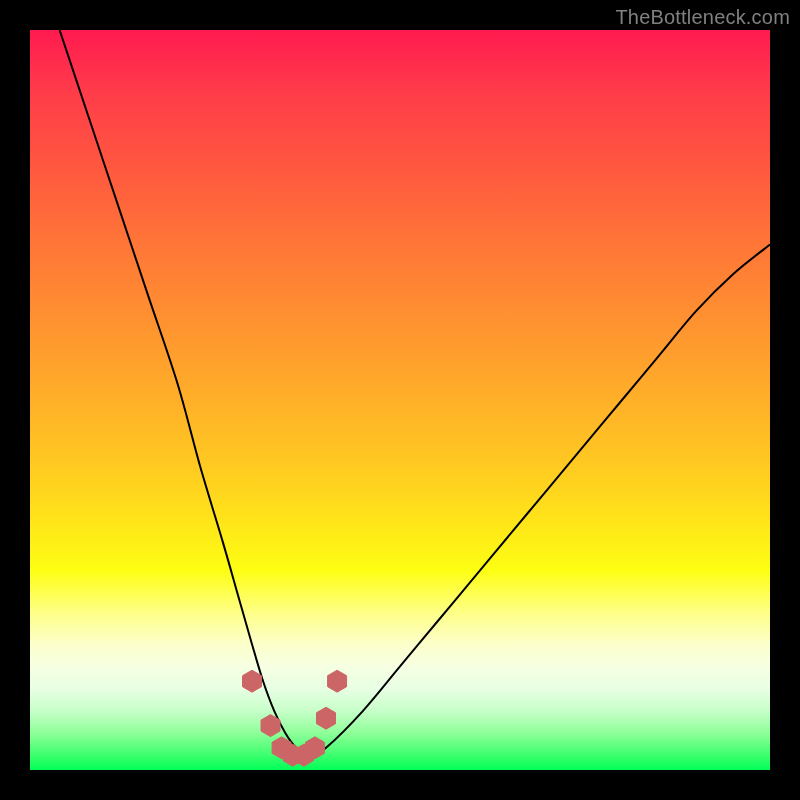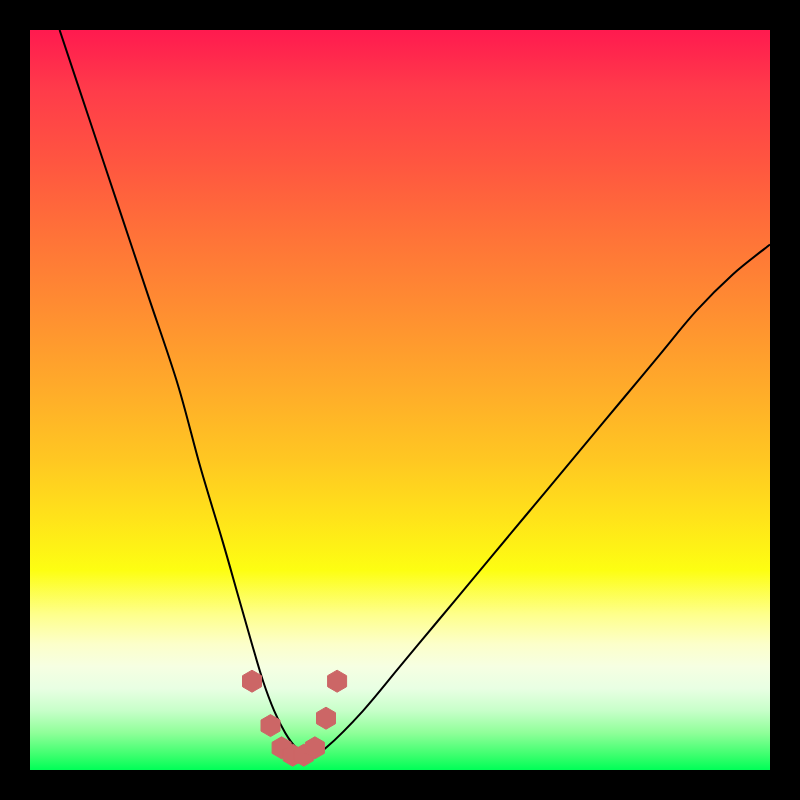--- a/index.html
+++ b/index.html
@@ -87,13 +87,14 @@
         <path d="M 250.0 701.1 L 240.5 706.6 L 231.0 701.1 L 231.0 690.1 L 240.5 684.6 L 250.0 690.1 Z"></path>
         <path d="M 261.1 723.3 L 251.6 728.8 L 242.1 723.3 L 242.1 712.3 L 251.6 706.8 L 261.1 712.3 Z"></path>
         <path d="M 272.2 730.7 L 262.7 736.2 L 253.2 730.7 L 253.2 719.7 L 262.7 714.2 L 272.2 719.7 Z"></path>
         <path d="M 283.3 730.7 L 273.8 736.2 L 264.3 730.7 L 264.3 719.7 L 273.8 714.2 L 283.3 719.7 Z"></path>
         <path d="M 294.4 723.3 L 284.9 728.8 L 275.4 723.3 L 275.4 712.3 L 284.9 706.8 L 294.4 712.3 Z"></path>
         <path d="M 305.5 693.7 L 296.0 699.2 L 286.5 693.7 L 286.5 682.7 L 296.0 677.2 L 305.5 682.7 Z"></path>
         <path d="M 316.6 656.7 L 307.1 662.2 L 297.6 656.7 L 297.6 645.7 L 307.1 640.2 L 316.6 645.7 Z"></path>
       </g>
   </svg>
 
+  <div class="watermark">TheBottleneck.com</div>
 </div>
 
 </body></html>

